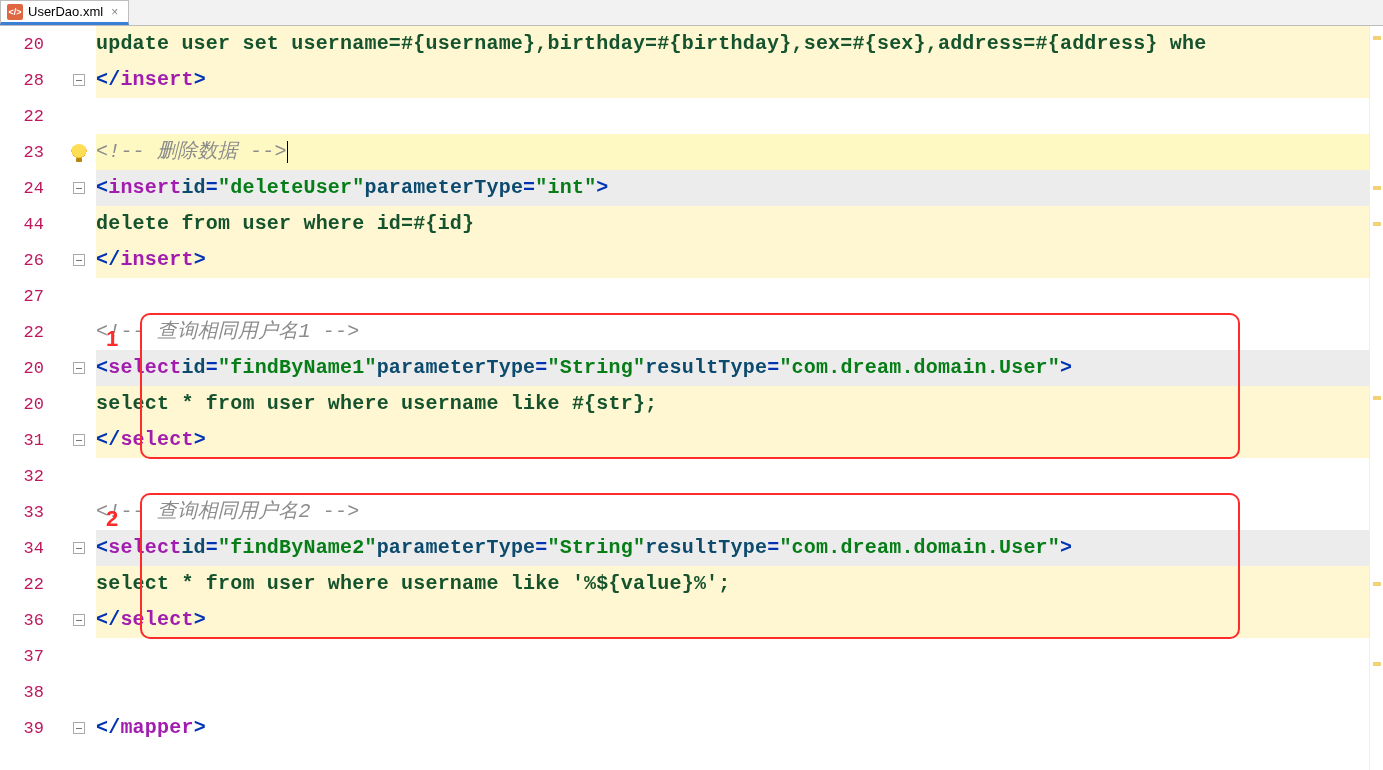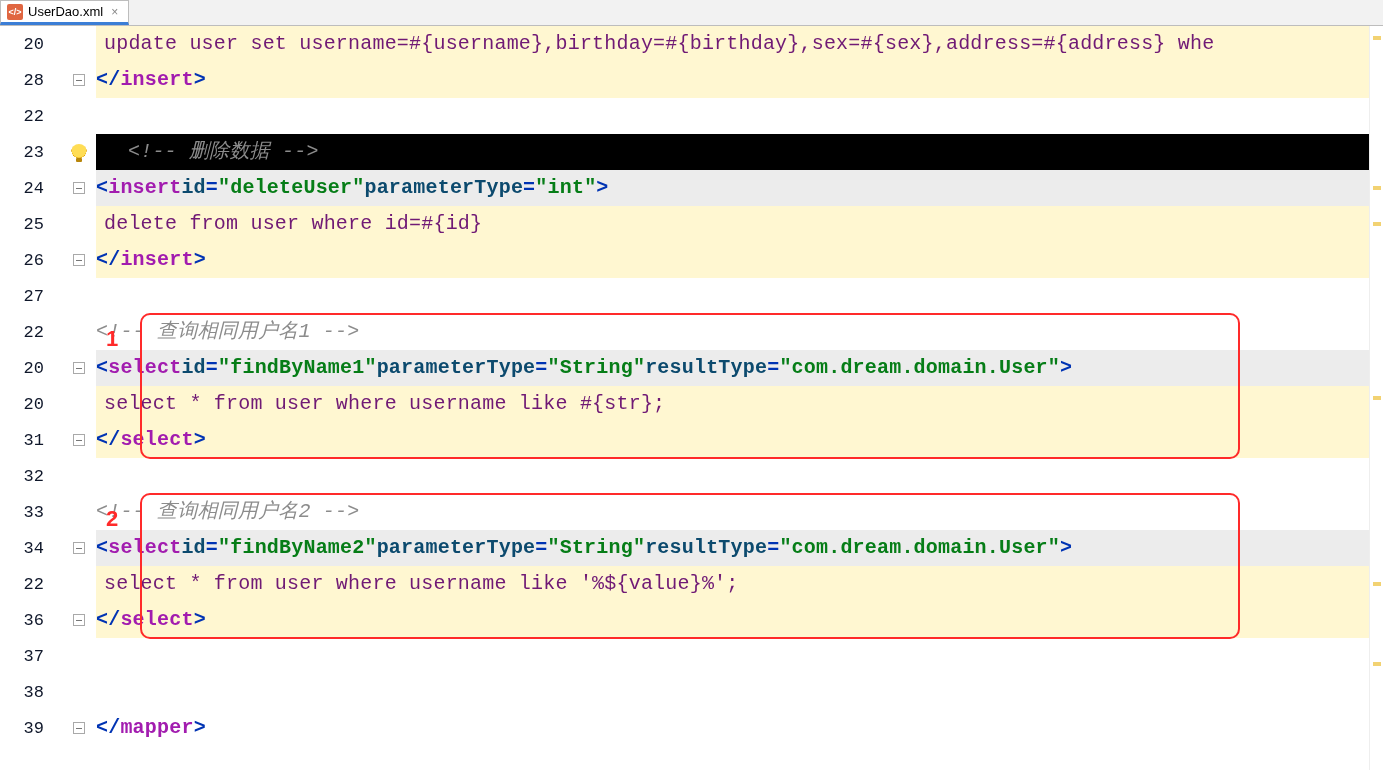--- a/index.html
+++ b/index.html
@@ -5,39 +5,39 @@
   * { margin: 0; padding: 0; box-sizing: border-box; }
   html, body { width: 1383px; height: 770px; font-family: "Consolas","Menlo","Courier New",monospace; font-size: 18px; background: #fff; overflow: hidden; }
   
   .tab-bar { height: 26px; background: #f2f2f2; border-bottom: 1px solid #bdbdbd; display: flex; align-items: flex-end; }
   .tab { height: 25px; display: flex; align-items: center; padding: 0 10px 0 6px; background: #fff; border: 1px solid #bdbdbd; border-bottom: none; font-size: 13px; font-family: "Segoe UI", Arial, sans-serif; position: relative; }
   .tab.active { border-bottom: 3px solid #3b7ed6; padding-bottom: 0; }
   .tab .file-icon { width: 16px; height: 16px; margin-right: 5px; background: #e06641; border-radius: 2px; display: flex; align-items: center; justify-content: center; color: #fff; font-size: 9px; font-weight: bold; font-family: sans-serif; }
   .tab-close { margin-left: 8px; color: #888; font-size: 12px; }
   
   .editor { display: flex; height: calc(100% - 26px); }
-  .gutter { width: 54px; background: #fff; text-align: right; padding-right: 18px; color: #0f172a; user-select: none; flex-shrink: 0; }
+  .gutter { width: 54px; background: #fff; text-align: right; padding-right: 18px; color: #be185d; user-select: none; flex-shrink: 0; }
   .fold-col { width: 34px; background: #fff; flex-shrink: 0; position: relative; }
   .code { flex: 1; position: relative; white-space: pre; overflow: hidden; }
   .line { height: 36px; display: flex; align-items: center; font-size: 18px; }
   .gutter .line { justify-content: flex-end; font-size: 17px; }
   .fold-col .line { justify-content: center; position: relative; }
   .code .line { padding-left: 0; }
   .code-content { line-height: 36px; font-size: 20px; letter-spacing: 0.2px; }
   
   .c-tag   { color: #a21caf; font-weight: bold; }           
   .c-brack { color: #0033b3; font-weight: bold; }           
   .c-attr  { color: #0c4a6e; font-weight: bold; }           
   .c-val   { color: #067d17; font-weight: bold; }           
-  .c-text  { color: #701a75; font-weight: normal; margin-left: 8px; }           
+  .c-text  { color: #14532d; font-weight: bold; }           
   .c-comment { color: #8c8c8c; font-style: italic; }
   .c-cursor { border-left: 1.5px solid #000; height: 22px; display: inline-block; vertical-align: middle; }
   
   .hl-yellow { background: #fff7d1; }
-  .hl-caret  { background: #000000; padding-left: 32px; }
+  .hl-caret  { background: #fef9c3; }
   .hl-grey   { background: #ececec; }
   .full-width { display: block; width: 100%; height: 100%; display: flex; align-items: center; }
   
   .anno-box { position: absolute; border: 2px solid #ff2a2a; border-radius: 10px; pointer-events: none; }
   .anno-label { position: absolute; font-family: "Segoe UI", Arial, sans-serif; font-weight: bold; color: #ff2a2a; font-size: 22px; pointer-events: none; }
   
   .fold-open, .fold-close { width: 12px; height: 12px; border: 1px solid #a9a9a9; background: #fff; position: relative; }
   .fold-open::before, .fold-open::after, .fold-close::before { content:""; position:absolute; background:#777; }
   .fold-open::before { left:2px; right:2px; top:5px; height:1px; }   
   .fold-close::before{ left:2px; right:2px; top:5px; height:1px; }
@@ -64,21 +64,21 @@
 
 <div class="editor">
   <div class="left-margin"></div>
 
   <div class="gutter" id="gutter">
       <div class="line">20</div>
       <div class="line">28</div>
       <div class="line">22</div>
       <div class="line">23</div>
       <div class="line">24</div>
-      <div class="line">25</div>
+      <div class="line">44</div>
       <div class="line">26</div>
       <div class="line">27</div>
       <div class="line">22</div>
       <div class="line">20</div>
       <div class="line">20</div>
       <div class="line">31</div>
       <div class="line">32</div>
       <div class="line">33</div>
       <div class="line">34</div>
       <div class="line">22</div>

